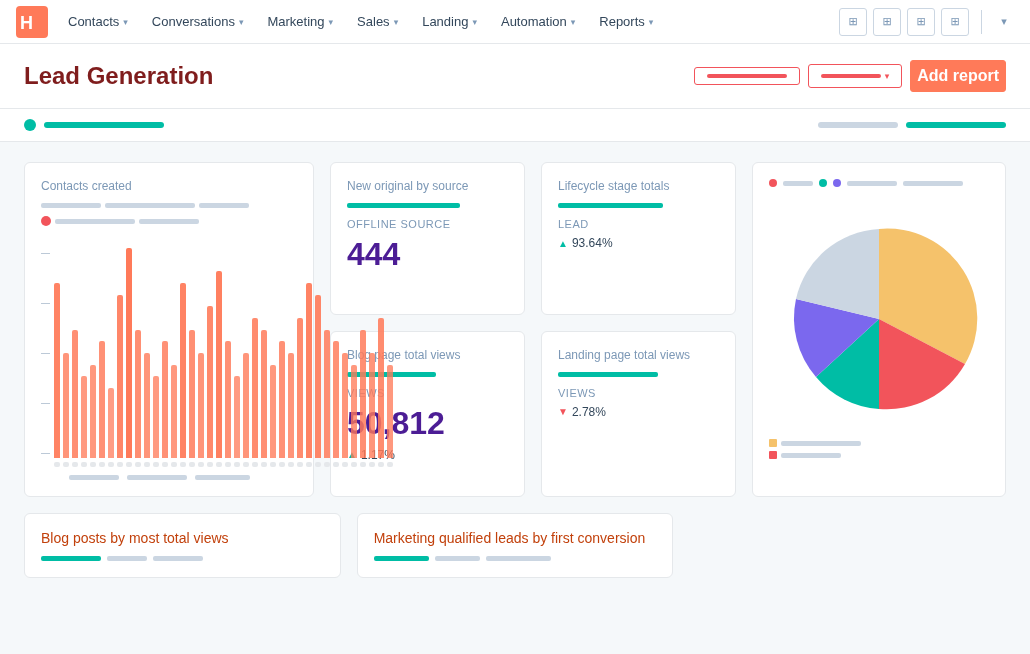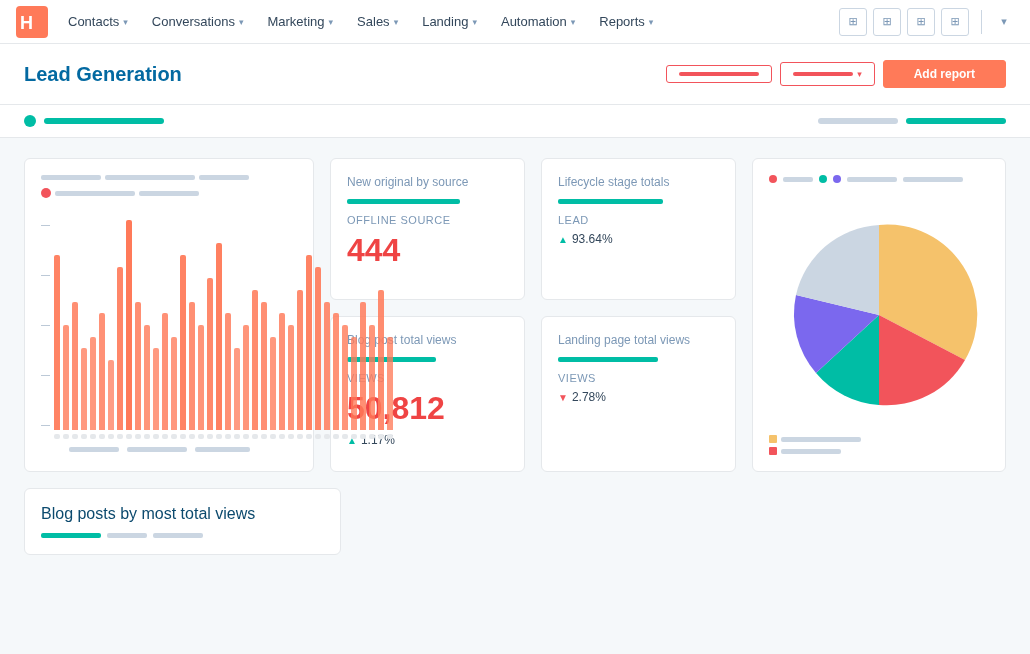--- a/index.html
+++ b/index.html
@@ -12,43 +12,43 @@
     .nav-item { padding: 0 12px; height: 44px; display: flex; align-items: center; font-size: 13px; color: #33475b; cursor: pointer; white-space: nowrap; gap: 4px; }
     .nav-chevron { font-size: 9px; color: #7c98b6; }
     .nav-spacer { flex: 1; }
     .nav-right { display: flex; align-items: center; gap: 6px; }
     .nav-icon-btn { width: 28px; height: 28px; border: 1px solid #cbd6e2; border-radius: 3px; background: #fff; display: flex; align-items: center; justify-content: center; cursor: pointer; }
     .nav-divider { width: 1px; height: 24px; background: #cbd6e2; margin: 0 6px; }
     .nav-search-btn { width: 20px; height: 20px; display: flex; align-items: center; justify-content: center; cursor: pointer; }
 
     
     .header { background: #fff; border-bottom: 1px solid #e5e8eb; padding: 16px 24px; display: flex; align-items: center; justify-content: space-between; }
-    .page-title { font-size: 20px; font-weight: 600; color: #0369a1; }
+    .page-title { font-size: 24px; font-weight: 600; color: #7f1d1d; }
     .header-actions { display: flex; align-items: center; gap: 8px; }
     .btn-outline-red { border: 1px solid #f2545b; background: #fff; border-radius: 3px; padding: 6px 12px; font-size: 12px; cursor: pointer; color: #f2545b; display: flex; align-items: center; gap: 4px; }
-    .btn-primary { background: #ff7a59; border: 1px solid #ff7a59; border-radius: 3px; padding: 6px 30px; font-size: 12px; cursor: pointer; color: #fff; font-weight: 600; }
+    .btn-primary { background: #ff7a59; border: 1px solid #ff7a59; border-radius: 3px; padding: 6px 6px; font-size: 16px; cursor: pointer; color: #fff; font-weight: 600; }
 
     
     .filter-bar { padding: 10px 24px; background: #fff; border-bottom: 1px solid #e5e8eb; display: flex; align-items: center; gap: 8px; }
     .filter-dot { width: 12px; height: 12px; border-radius: 50%; background: #00bda5; }
     .filter-range { background: #00bda5; height: 6px; width: 120px; border-radius: 3px; }
     .filter-spacer { flex: 1; }
     .filter-right { display: flex; align-items: center; gap: 8px; }
     .filter-pill { height: 6px; border-radius: 3px; background: #cbd6e2; }
     .filter-pill-teal { height: 6px; border-radius: 3px; background: #00bda5; }
 
     
     .main { padding: 20px 24px; }
 
     
     .card-grid { display: grid; grid-template-columns: 290px 1fr 1fr 1fr; gap: 16px; margin-bottom: 16px; }
     .card { background: #fff; border: 1px solid #e5e8eb; border-radius: 6px; padding: 16px; }
     .card-title { font-size: 12px; color: #7c98b6; font-weight: 500; margin-bottom: 10px; }
     .card-subtitle { font-size: 11px; color: #7c98b6; text-transform: uppercase; letter-spacing: 0.5px; margin-bottom: 6px; }
-    .card-big-number { font-size: 32px; font-weight: 600; color: #ef4444; margin-bottom: 6px; }
+    .card-big-number { font-size: 32px; font-weight: 600; color: #4c1d95; margin-bottom: 6px; }
     .card-change { display: flex; align-items: center; gap: 4px; font-size: 12px; color: #33475b; }
     .arrow-up { color: #00bda5; font-size: 10px; }
     .arrow-down { color: #f2545b; font-size: 10px; }
 
     
     .bar-group { display: flex; gap: 4px; margin-bottom: 8px; }
     .bar-sm { height: 5px; border-radius: 2px; background: #cbd6e2; }
     .bar-sm.teal { background: #00bda5; }
 
     
@@ -59,21 +59,21 @@
     .chart-y-labels { display: flex; flex-direction: column; justify-content: space-between; padding: 10px 4px 0 0; font-size: 9px; color: #99acc2; height: 220px; }
 
     
     .pie-wrap { display: flex; justify-content: center; align-items: center; padding: 10px 0; }
 
     .card-tall { grid-row: span 2; }
 
     
     .card-grid-bottom { display: grid; grid-template-columns: 1fr 1fr 1fr; gap: 16px; }
     .card-bottom { background: #fff; border: 1px solid #e5e8eb; border-radius: 6px; padding: 16px; }
-    .card-bottom-title { font-size: 16px; color: #0c4a6e; font-weight: 500; margin-bottom: 10px; }
+    .card-bottom-title { font-size: 14px; color: #c2410c; font-weight: 500; margin-bottom: 10px; }
 
     
     .chart-wrap { position: relative; }
   </style>
 </head>
 <body>
 
 <nav class="nav">
   <div class="nav-logo">
     <svg viewBox="0 0 32 32" fill="none" xmlns="http://www.w3.org/2000/svg">
@@ -152,20 +152,21 @@
     <div class="filter-pill" style="width:80px;"></div>
     <div class="filter-pill-teal" style="width:100px;"></div>
   </div>
 </div>
 
 <div class="main">
 
   <div class="card-grid">
 
     <div class="card card-tall">
+      <div class="card-title">Contacts created</div>
       <div class="bar-group">
         <div class="bar-sm" style="width:60px;"></div>
         <div class="bar-sm" style="width:90px;"></div>
         <div class="bar-sm" style="width:50px;"></div>
       </div>
       <div style="display:flex;align-items:center;gap:4px;margin-bottom:12px;">
         <div style="width:10px;height:10px;border-radius:50%;background:#f2545b;"></div>
         <div class="bar-sm" style="width:80px;"></div>
         <div class="bar-sm" style="width:60px;"></div>
       </div>
@@ -323,21 +324,21 @@
           <div class="bar-sm" style="width:80px;"></div>
         </div>
         <div style="display:flex;align-items:center;gap:4px;">
           <div style="width:8px;height:8px;background:#f2545b;border-radius:1px;"></div>
           <div class="bar-sm" style="width:60px;"></div>
         </div>
       </div>
     </div>
 
     <div class="card">
-      <div class="card-title">Blog post total views</div>
+      <div class="card-title">Blog page total views</div>
       <div style="margin-bottom:10px;">
         <div style="height:5px;background:#00bda5;border-radius:2px;width:55%;"></div>
       </div>
       <div class="card-subtitle">VIEWS</div>
       <div class="card-big-number">50,812</div>
       <div class="card-change">
         <span class="arrow-up">▲</span>
         <span>1.17%</span>
       </div>
     </div>
@@ -358,15 +359,23 @@
 
   <div class="card-grid-bottom">
     <div class="card-bottom">
       <div class="card-bottom-title">Blog posts by most total views</div>
       <div style="display:flex;gap:6px;">
         <div class="bar-sm teal" style="width:60px;"></div>
         <div class="bar-sm" style="width:40px;"></div>
         <div class="bar-sm" style="width:50px;"></div>
       </div>
     </div>
+    <div class="card-bottom">
+      <div class="card-bottom-title">Marketing qualified leads by first conversion</div>
+      <div style="display:flex;gap:6px;">
+        <div class="bar-sm teal" style="width:55px;"></div>
+        <div class="bar-sm" style="width:45px;"></div>
+        <div class="bar-sm" style="width:65px;"></div>
+      </div>
+    </div>
   </div>
 
 </div>
 
 </body></html>

